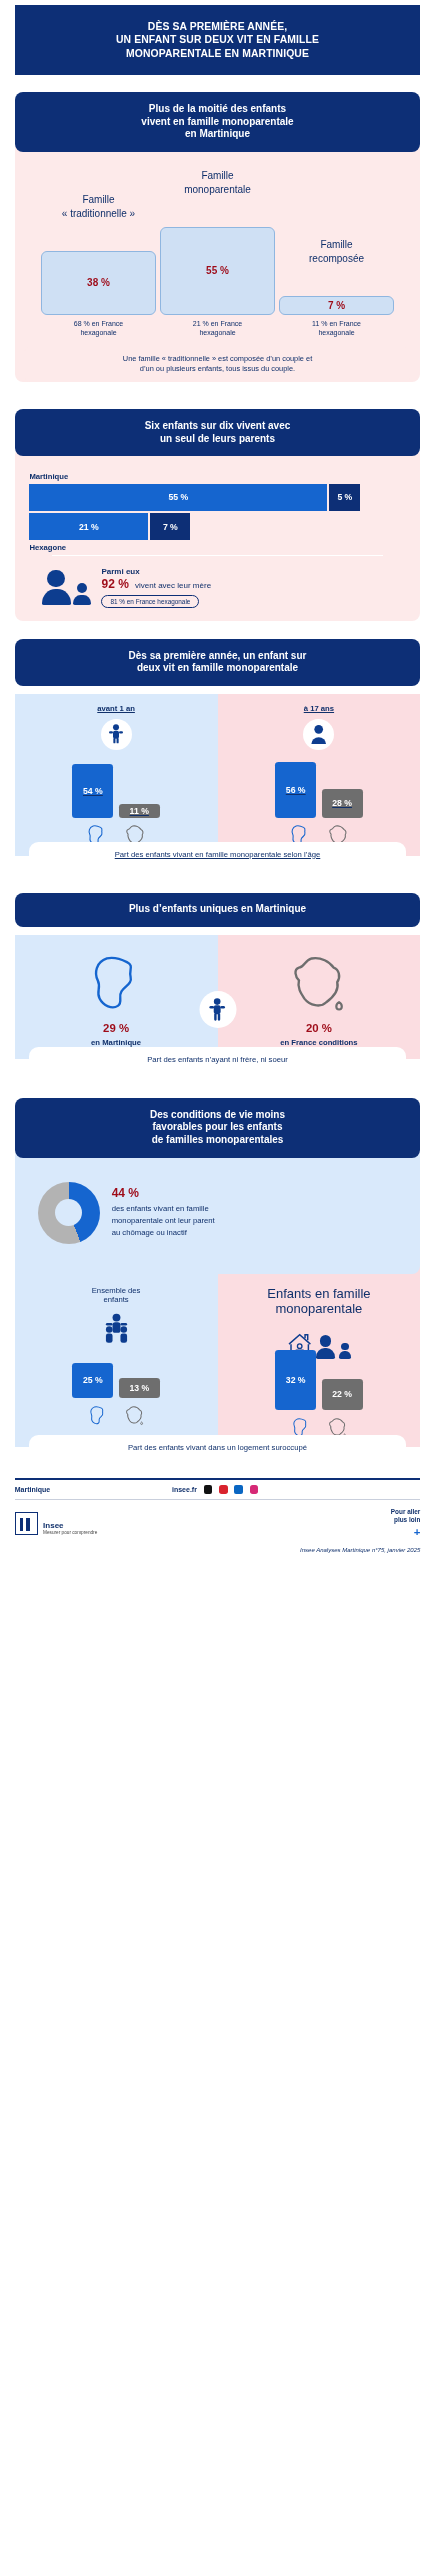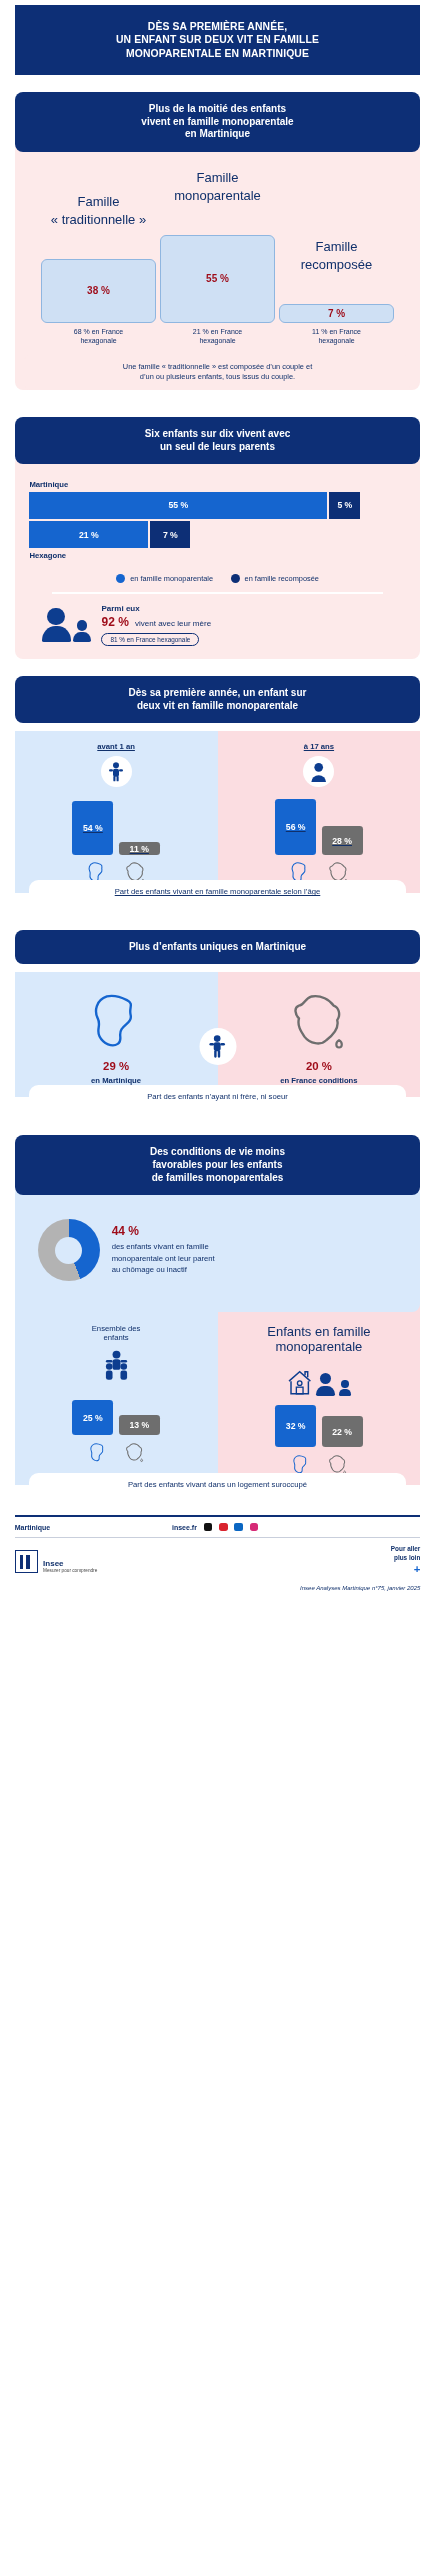--- a/index.html
+++ b/index.html
@@ -62,21 +62,21 @@
     font-size: 7.7px;
     position: relative;
     z-index: 4;
   }
   .sep { height: 17.4px; }
 
   
   .fam-wrap { display: flex; align-items: flex-end; justify-content: center;
               gap: 4px; padding: 9.4px 10.7px 0 10.7px; }
   .fam-col { width: 115px; text-align: center; }
-  .fam-label { font-size: 13px; line-height: 1.35; margin-bottom: 4px; min-height: 21.4px; }
+  .fam-label { font-size: 10px; line-height: 1.35; margin-bottom: 4px; min-height: 21.4px; }
   .fam-icons { height: 23px; display: flex; align-items: flex-end; justify-content: center; gap: 1.3px; }
   .fam-box {
     background: #cfe0f4; border: 0.7px solid #8fb6e0; border-radius: 6px;
     display: flex; align-items: center; justify-content: center;
     color: #9e0b18; font-weight: bold; font-size: 10px;
     margin-top: 3.3px;
   }
   .fam-sub { font-size: 7px; line-height: 1.35; margin-top: 4px; }
 
   
@@ -279,30 +279,20 @@
           <div class="bar-seg seg-mono" style="width:298px;">55 %</div>
           <div class="bar-seg seg-reco" style="width:31px;">5 %</div>
         </div>
 
         <div class="bar-row">
           <div class="bar-seg seg-mono" style="width:119px;">21 %</div>
           <div class="bar-seg seg-reco" style="width:40px;">7 %</div>
         </div>
         <div class="bar-name">Hexagone</div>
 
-        <div class="legend">
-          <div class="legend-item">
-            <span class="dot dot-mono"></span>
-            <span>en famille monoparentale</span>
-          </div>
-          <div class="legend-item">
-            <span class="dot dot-reco"></span>
-            <span>en famille recomposée</span>
-          </div>
-        </div>
       </div>
 
       <div class="hr-white"></div>
 
       <div class="parmi">
         <span class="p xl" style="display:flex;align-items:flex-end;gap:2.7px;">
           <span style="display:inline-block">
               <span class="head" style="width:17.4px;height:17.4px;display:block;background:#0d3d8f;border-radius:50%"></span>
               <span class="body" style="width:29px;height:16px;display:block;background:#0d3d8f;border-radius:50% 50% 2px 2px / 95% 95% 2px 2px;margin-top:1.3px"></span>
             </span>
@@ -508,21 +498,21 @@
             <span style="display:inline-block">
                 <span style="width:11.4px;height:11.4px;display:block;background:#0d3d8f;border-radius:50%;margin:0 auto"></span>
                 <span style="width:19px;height:10.7px;display:block;background:#0d3d8f;border-radius:50% 50% 2px 2px / 95% 95% 2px 2px;margin-top:1.3px"></span>
               </span>
             <span style="display:inline-block">
                 <span style="width:7.4px;height:7.4px;display:block;background:#0d3d8f;border-radius:50%;margin:0 auto"></span>
                 <span style="width:12px;height:7.4px;display:block;background:#0d3d8f;border-radius:50% 50% 2px 2px / 95% 95% 2px 2px;margin-top:1.3px"></span>
               </span>
           </div>
           <div class="vbars" style="height:47px;margin-top:4px;">
-            <div class="vbar vbar-blue" style="height:42px;">32 %</div>
+            <div class="vbar vbar-blue" style="height:60px;">32 %</div>
             <div class="vbar vbar-grey" style="height:31px;">22 %</div>
           </div>
           <div class="maps-row">
             <svg width="21.4" height="21.4" viewBox="0 0 34 34">
               <path d="M12 3 C6 5 5 11 7 15 C9 19 6 21 8 25 C10 29 15 31 18 29 C21 27 18 24 20 21 C22 18 26 17 25 13 C24 9 27 7 23 5 C19 3 16 2 12 3 Z" fill="none" stroke="#1565cf" stroke-width="1.6"></path>
             </svg>
             <svg width="21.4" height="21.4" viewBox="0 0 34 34">
               <path d="M13 3 C9 4 9 8 6 8 C3 9 4 13 6 15 C5 19 7 22 9 25 C12 29 18 30 21 27 C25 24 28 20 27 16 C29 13 28 9 25 8 C23 5 18 2 13 3 Z" fill="none" stroke="#6e6e6e" stroke-width="1.6"></path>
               <path d="M28 27 c2 1 2 4 0 4 c-2 0 -2 -3 0 -4 Z" fill="none" stroke="#6e6e6e" stroke-width="1.4"></path>
             </svg>

